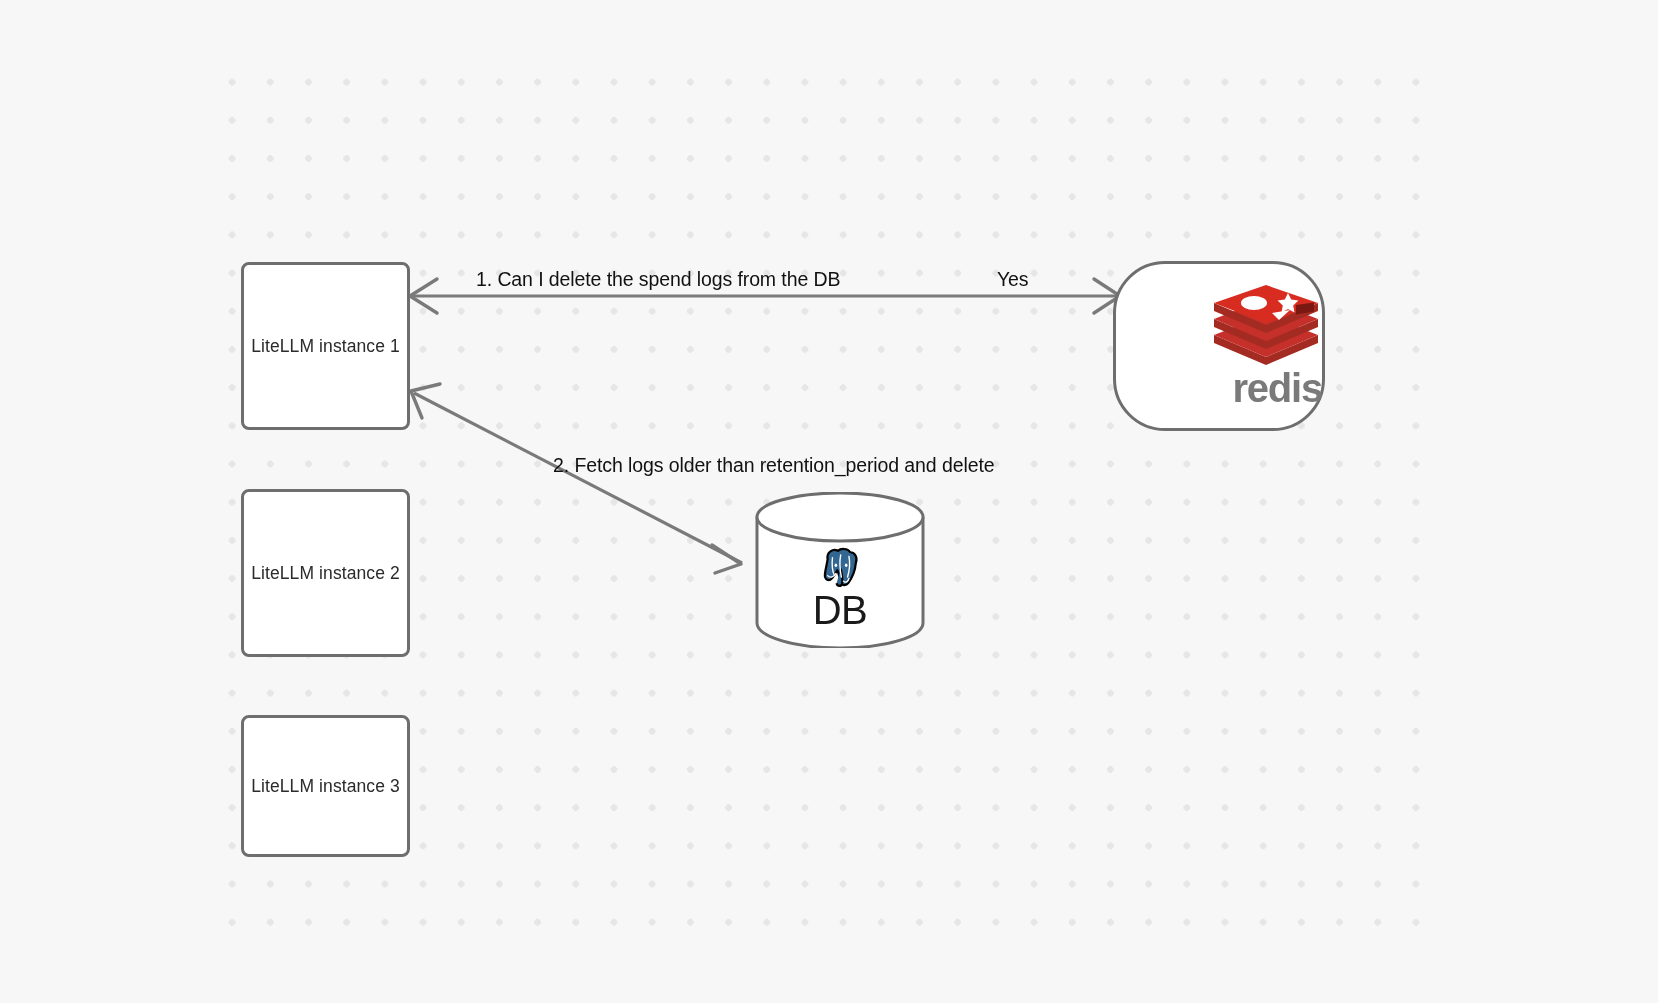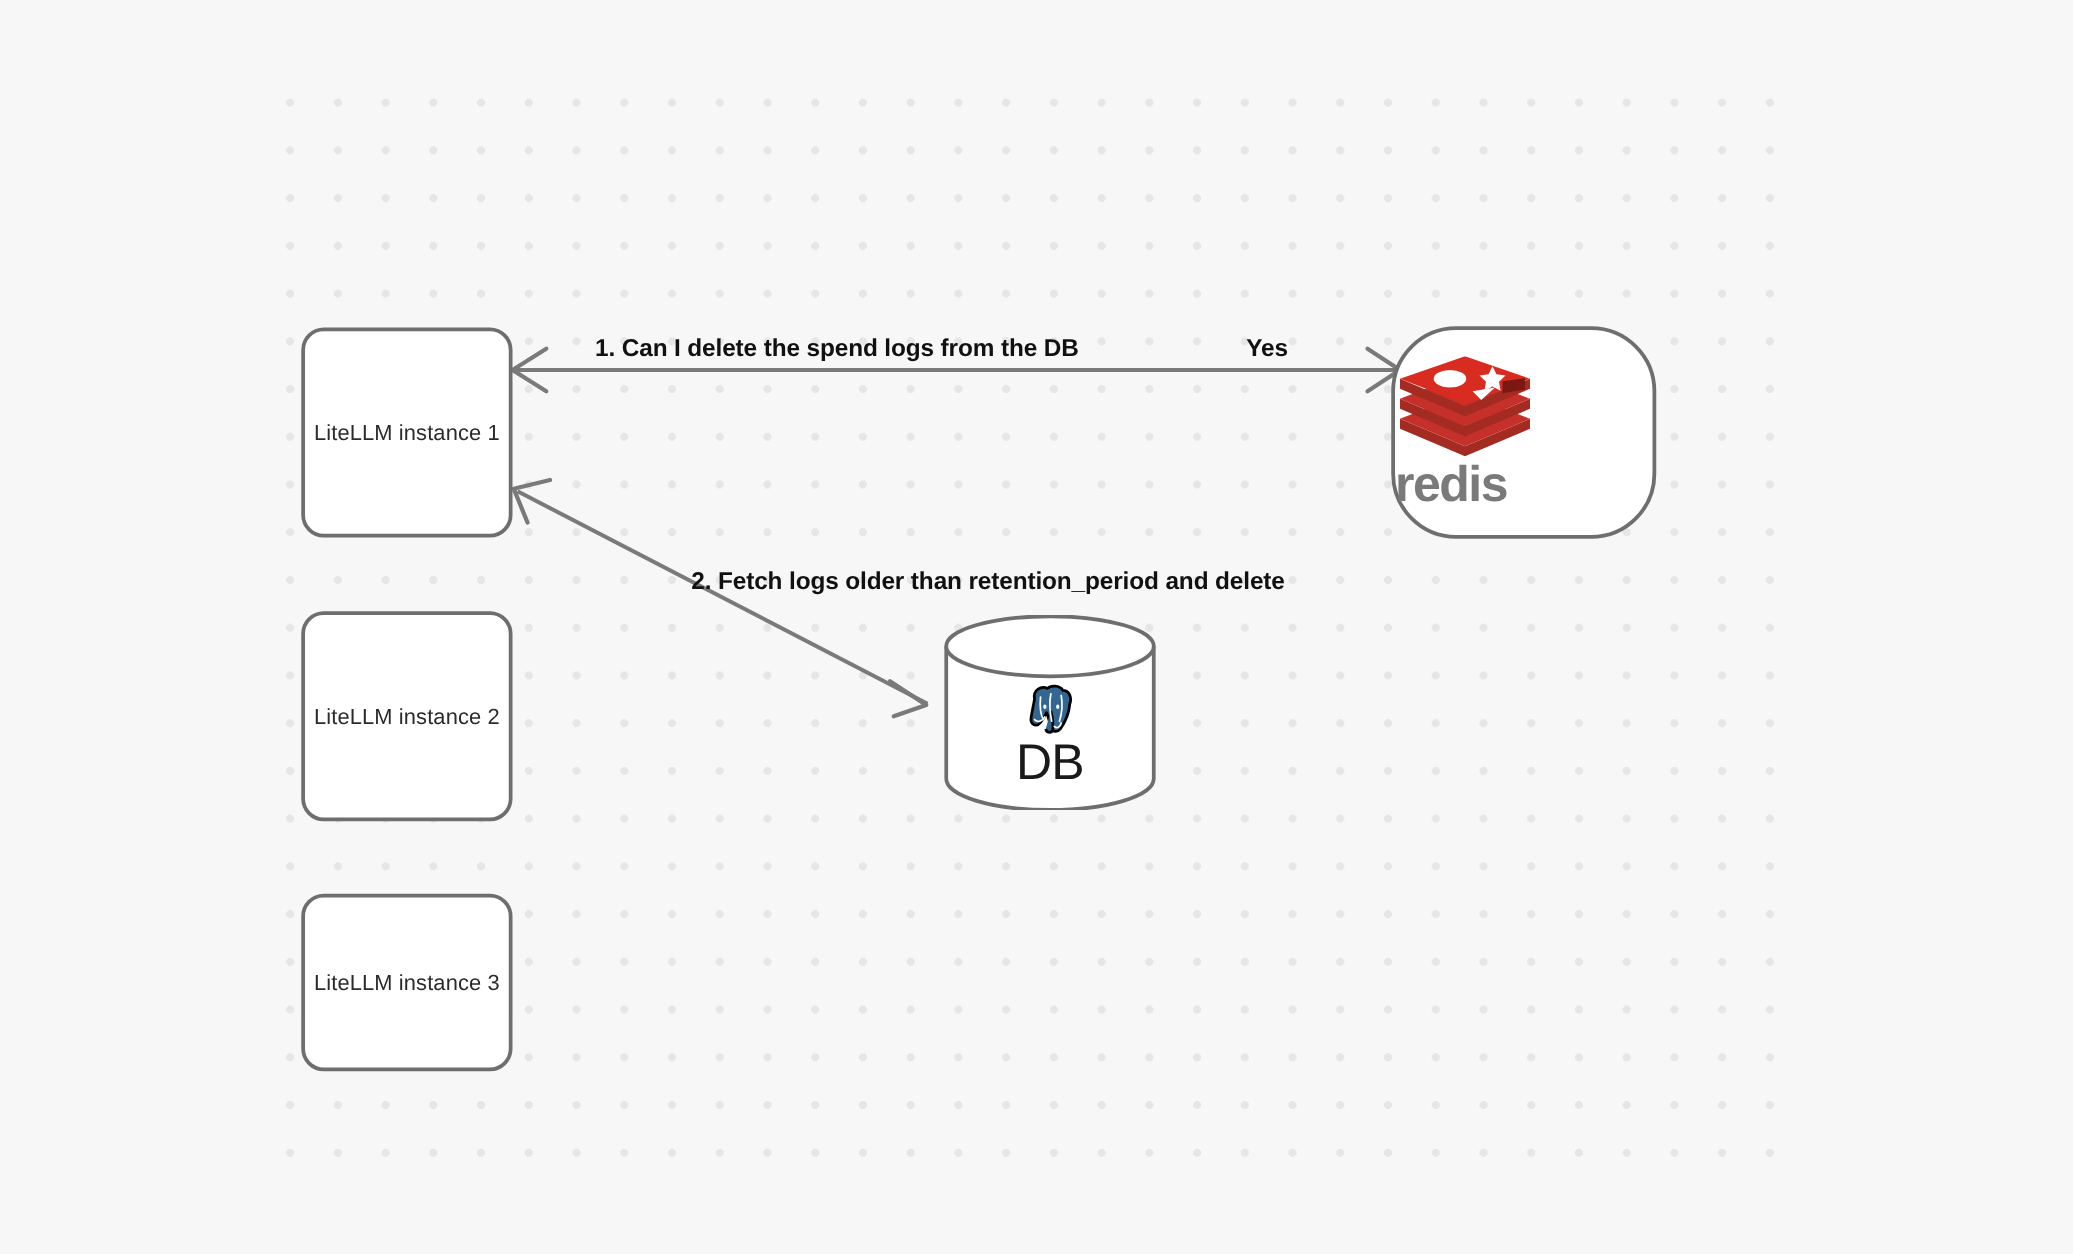--- a/index.html
+++ b/index.html
@@ -24,21 +24,21 @@
     height: 900px;
     background-image: radial-gradient(circle, #e6e6e6 3.1px, rgba(0,0,0,0) 3.2px);
     background-size: 38.2px 38.2px;
     background-position: 15px 13px;
     pointer-events: none;
   }
   .node-box {
     position: absolute;
     background: #ffffff;
     border: 3px solid #6e6e6e;
-    border-radius: 18px;
+    border-radius: 8px;
     box-sizing: border-box;
     display: flex;
     align-items: center;
     justify-content: center;
   }
   .node-box .node-label {
     font-size: 17.5px;
     color: #2b2b2b;
     font-family: "Liberation Sans", sans-serif;
     letter-spacing: 0.1px;
@@ -52,35 +52,35 @@
     background: #ffffff;
     border: 3px solid #6e6e6e;
     border-radius: 52px;
     box-sizing: border-box;
   }
   #redis-logo-wrap {
     position: absolute;
     left: 0; top: 0; right: 0; bottom: 0;
     display: flex;
     flex-direction: column;
-    align-items: flex-start;
+    align-items: flex-end;
     justify-content: center;
     gap: 1px;
   }
   #db-node {
     position: absolute;
     left: 754px;
     top: 492px;
     width: 172px;
     height: 156px;
   }
   .edge-label {
     position: absolute;
     font-family: "Liberation Sans", sans-serif;
-    font-weight: bold;
+    font-weight: normal;
     font-size: 19.5px;
     color: #111111;
     white-space: nowrap;
     letter-spacing: -0.1px;
   }
   svg.overlay {
     position: absolute;
     left: 0;
     top: 0;
     width: 1658px;

